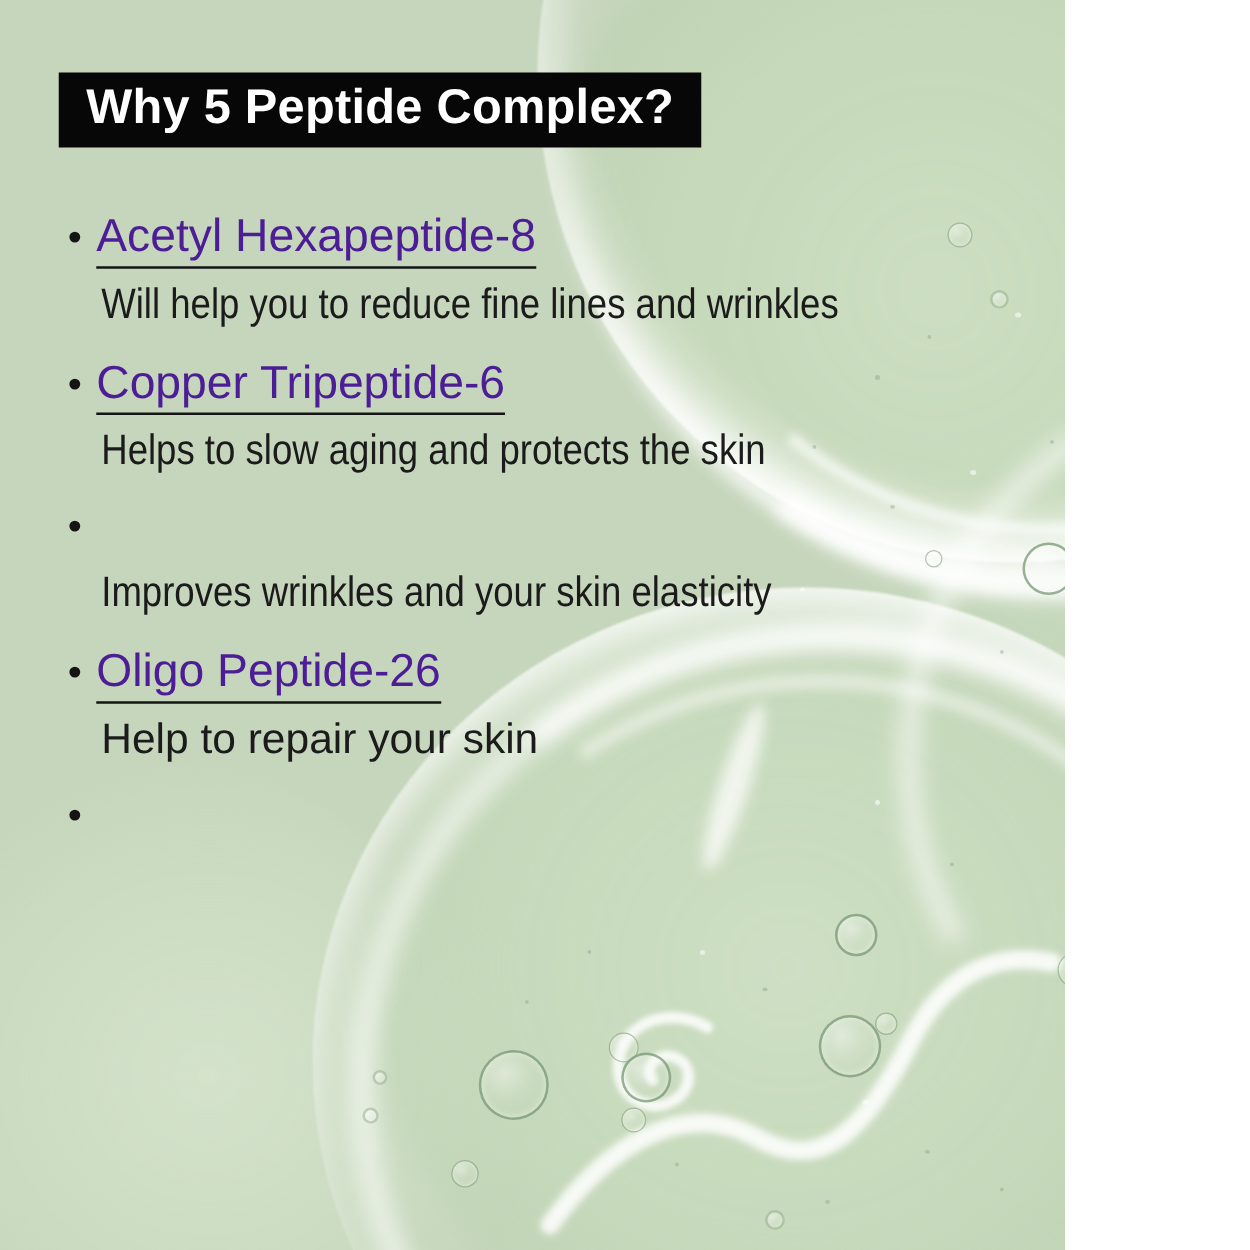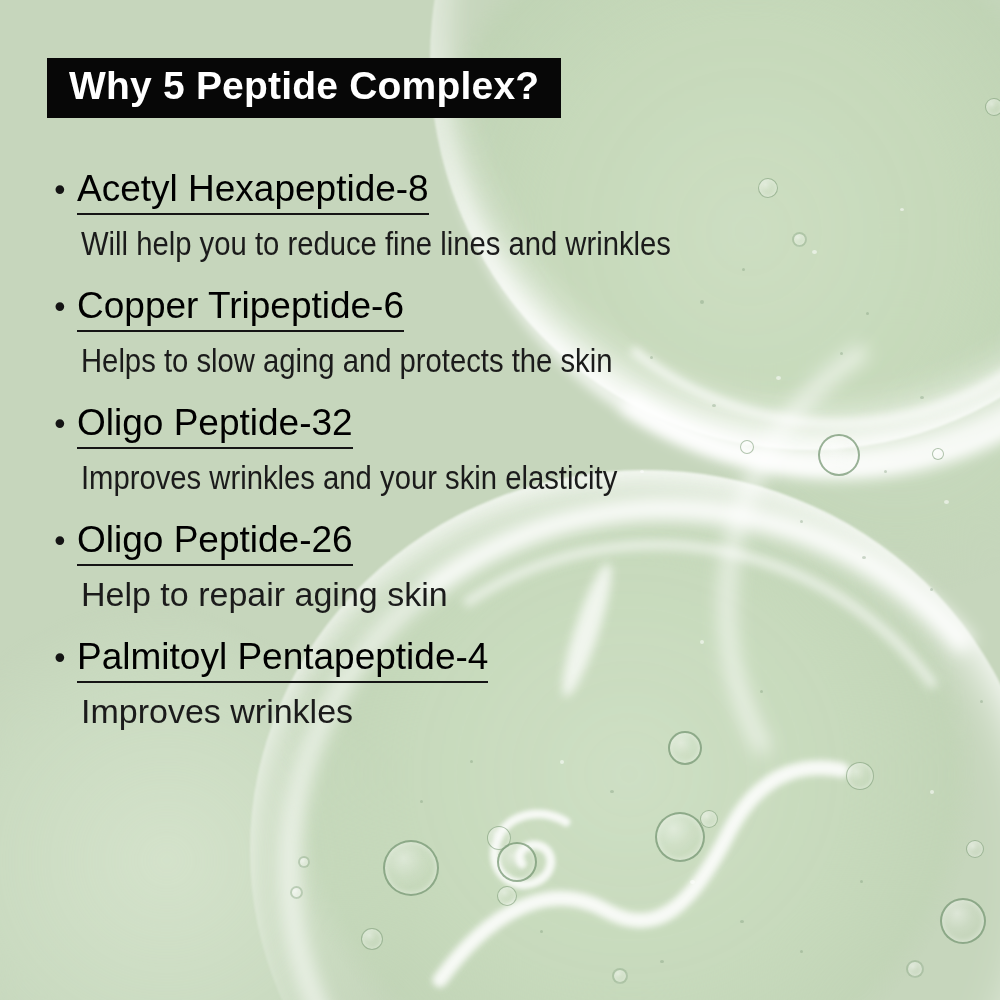--- a/index.html
+++ b/index.html
@@ -8,21 +8,21 @@
   }
   body {
     width: 1000px;
     height: 1000px;
     overflow: hidden;
     font-family: "DejaVu Sans", sans-serif;
   }
 
   #poster {
     position: relative;
-    width: 1000px;
+    width: 852px;
     height: 1000px;
     overflow: hidden;
     background: #c6d6bc;
   }
 
   
   .bg-layer {
     position: absolute;
     inset: 0;
     pointer-events: none;
@@ -279,21 +279,21 @@
     flex: 0 0 30px;
     color: #141414;
     font-size: 30px;
     line-height: 46px;
     text-align: left;
     padding-left: 4px;
     box-sizing: border-box;
   }
 
   .head-text {
-    color: #000000;
+    color: #4c1d95;
     font-size: 37px;
     line-height: 46px;
     font-family: "Liberation Sans", sans-serif;
     font-weight: 400;
     border-bottom: 2px solid #151515;
     padding-bottom: 1px;
     display: inline-block;
     white-space: nowrap;
   }
 
@@ -416,36 +416,33 @@
         <div class="item-head">
           <span class="bullet">•</span>
           <span class="head-text">Copper Tripeptide-6</span>
         </div>
         <div class="sub-text condensed">Helps to slow aging and protects the skin</div>
       </div>
 
       <div class="item">
         <div class="item-head">
           <span class="bullet">•</span>
-          <span class="head-text">Oligo Peptide-32</span>
         </div>
         <div class="sub-text condensed">Improves wrinkles and your skin elasticity</div>
       </div>
 
       <div class="item">
         <div class="item-head">
           <span class="bullet">•</span>
           <span class="head-text">Oligo Peptide-26</span>
         </div>
-        <div class="sub-text">Help to repair aging skin</div>
+        <div class="sub-text">Help to repair your skin</div>
       </div>
 
       <div class="item">
         <div class="item-head">
           <span class="bullet">•</span>
-          <span class="head-text">Palmitoyl Pentapeptide-4</span>
         </div>
-        <div class="sub-text">Improves wrinkles</div>
       </div>
 
     </div>
   </div>
 </div>
 
 </body></html>

